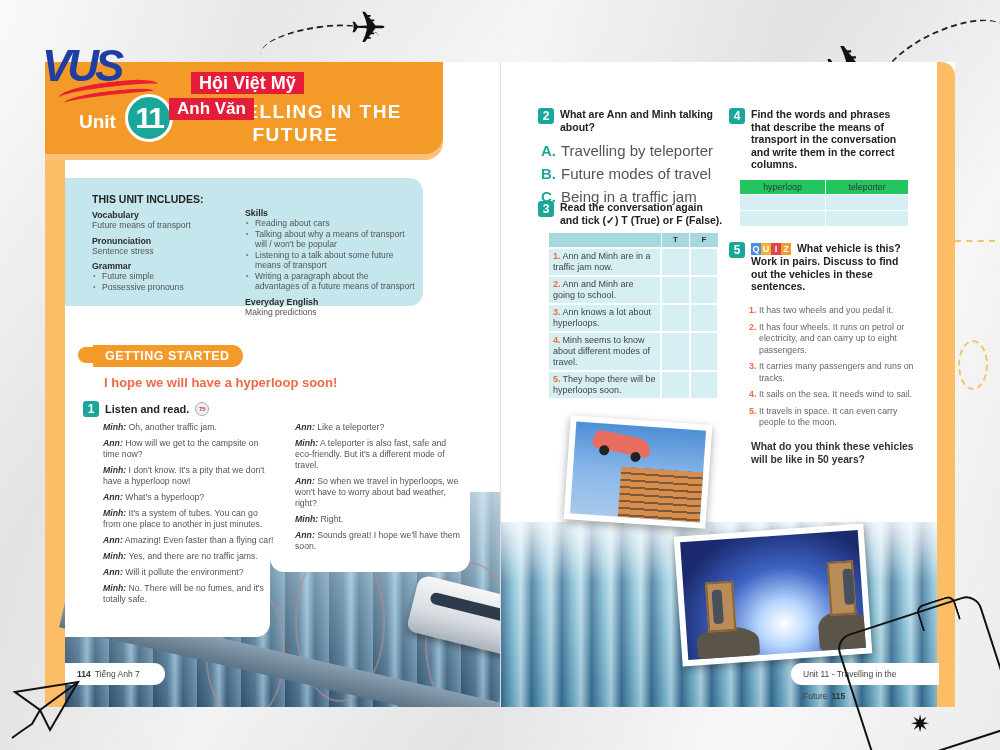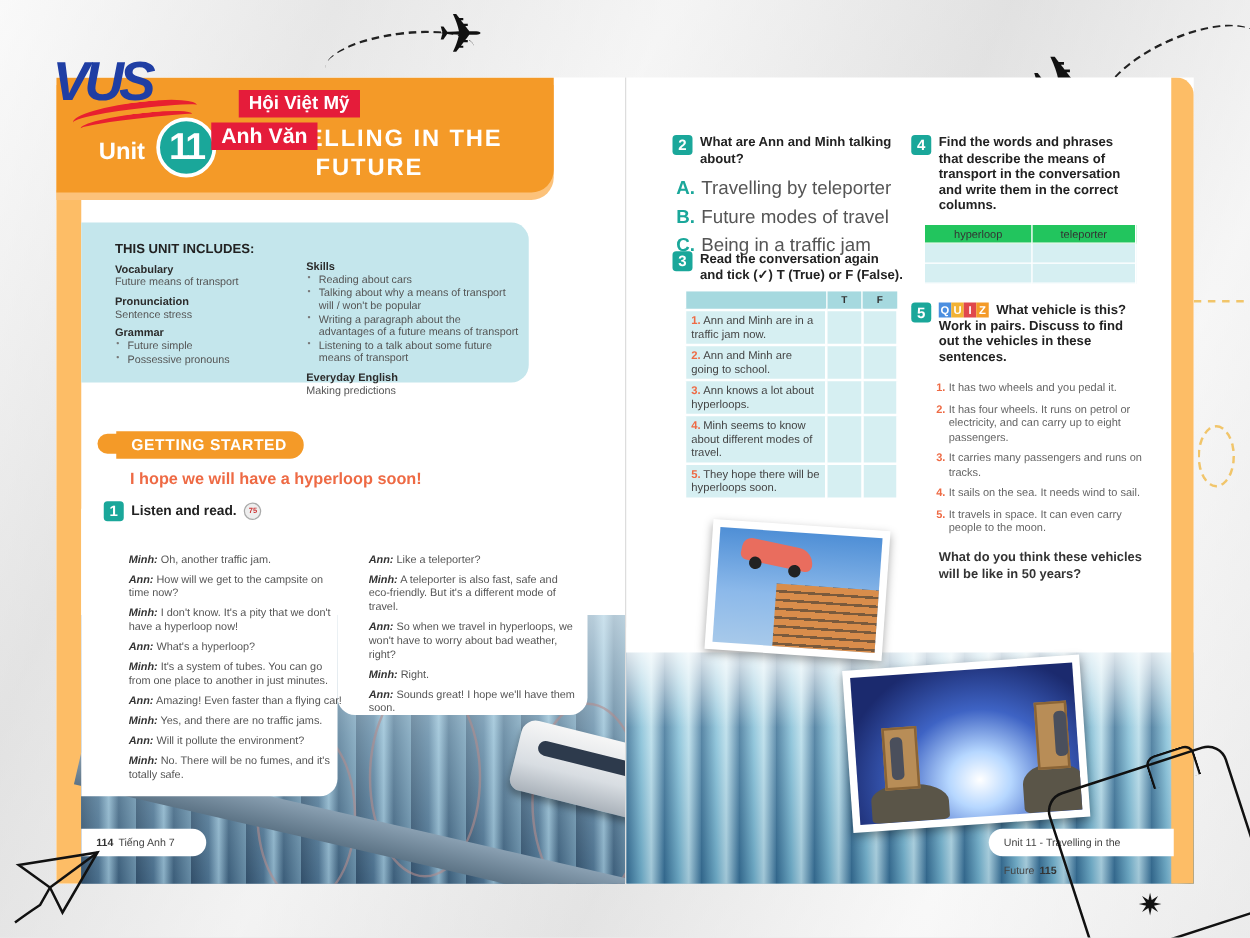--- a/index.html
+++ b/index.html
@@ -34,21 +34,21 @@
     display: flex; align-items: center; justify-content: center; letter-spacing: -2px;
   }
   .unit-title { position: absolute; left: 144px; top: 38px; color: #fff; font-weight: bold; font-size: 19px; letter-spacing: 1.5px; line-height: 23px; text-align: center; }
 
   
   .vus-logo { position: absolute; left: 42px; top: 44px; width: 122px; height: 58px; }
   .vus-text { position: absolute; left: 0; top: 0; font-family: "Liberation Sans", sans-serif; font-weight: bold; font-style: italic; font-size: 44px; color: #1f3ea4; letter-spacing: -4px; line-height: 44px; }
   .vus-swoosh1 { position: absolute; left: 16px; top: 38px; width: 100px; height: 18px; border-top: 5px solid #e8202f; border-radius: 60% 40% 0 0; transform: rotate(-6deg); }
   .vus-swoosh2 { position: absolute; left: 22px; top: 47px; width: 90px; height: 12px; border-top: 4px solid #e8202f; border-radius: 60% 40% 0 0; transform: rotate(-6deg); }
   .brand-tag1 { position: absolute; left: 169px; top: 50px; background: #e51c3a; color: #fff; font-size: 17px; font-weight: bold; padding: 1px 8px; line-height: 20px; margin-top: 48px; }
-  .brand-tag2 { position: absolute; left: 191px; top: 72px; background: #e51c3a; color: #fff; font-size: 15px; font-weight: bold; padding: 1px 8px; line-height: 20px; }
+  .brand-tag2 { position: absolute; left: 191px; top: 72px; background: #e51c3a; color: #fff; font-size: 18px; font-weight: bold; padding: 1px 8px; line-height: 20px; }
 
   
   .includes-box {
     position: absolute; left: 20px; top: 116px; width: 358px; height: 128px;
     background: #c4e6ec; border-radius: 0 14px 14px 0; font-size: 9px; color: #444;
   }
   .includes-title { position: absolute; left: 27px; top: 15px; font-weight: bold; font-size: 10.5px; color: #222; }
   .inc-col1 { position: absolute; left: 27px; top: 32px; width: 150px; }
   .inc-col2 { position: absolute; left: 180px; top: 30px; width: 170px; }
   .inc-h { font-weight: bold; color: #2b2b2b; font-size: 8.8px; }
@@ -66,21 +66,21 @@
   .gs-arrow { position: absolute; left: 33px; top: 285px; width: 22px; height: 16px; background: #f49a28; border-radius: 10px 0 0 10px; }
   .gs-sub { position: absolute; left: 59px; top: 313px; color: #ee6a44; font-weight: bold; font-size: 13px; }
 
   .ex-num {
     display: inline-flex; align-items: center; justify-content: center;
     width: 16px; height: 16px; border-radius: 3px; background: #1aa79a; color: #fff; font-weight: bold; font-size: 12px;
   }
   .ex1 { position: absolute; left: 38px; top: 339px; display: flex; align-items: center; gap: 6px; font-weight: bold; font-size: 11px; color: #222; }
   .audio-badge { font-size: 6px; color: #c33; border: 1px solid #aaa; border-radius: 50%; width: 14px; height: 14px; display: inline-flex; align-items: center; justify-content: center; background: #eee; font-weight: bold; }
 
-  .dialog { position: absolute; font-size: 8.7px; line-height: 11px; color: #555; margin-top: 20px; }
+  .dialog { position: absolute; font-size: 8.7px; line-height: 11px; color: #555; }
   .dialog p { margin-bottom: 5px; }
   .dialog b { color: #333; font-style: italic; }
   .dlg-left { left: 58px; top: 360px; width: 172px; }
   .dlg-right { left: 250px; top: 360px; width: 165px; }
 
   
   .hyperloop-photo {
     position: absolute; left: 20px; top: 430px; width: 435px; height: 215px;
     background:
       linear-gradient(160deg, rgba(255,255,255,0) 0%, rgba(255,255,255,0) 40%),
@@ -203,22 +203,22 @@
         <ul class="inc-ul">
           <li>Future simple</li>
           <li>Possessive pronouns</li>
         </ul>
       </div>
       <div class="inc-col2">
         <div class="inc-h">Skills</div>
         <ul class="inc-ul">
           <li>Reading about cars</li>
           <li>Talking about why a means of transport will / won't be popular</li>
+          <li>Listening to a talk about some future means of transport</li>
           <li>Writing a paragraph about the advantages of a future means of transport</li>
-          <li>Listening to a talk about some future means of transport</li>
         </ul>
         <div class="inc-h">Everyday English</div>
         <div class="inc-t">Making predictions</div>
       </div>
     </div>
 
     <div class="gs-arrow"></div>
     <div class="gs-pill">GETTING STARTED</div>
     <div class="gs-sub">I hope we will have a hyperloop soon!</div>
 

